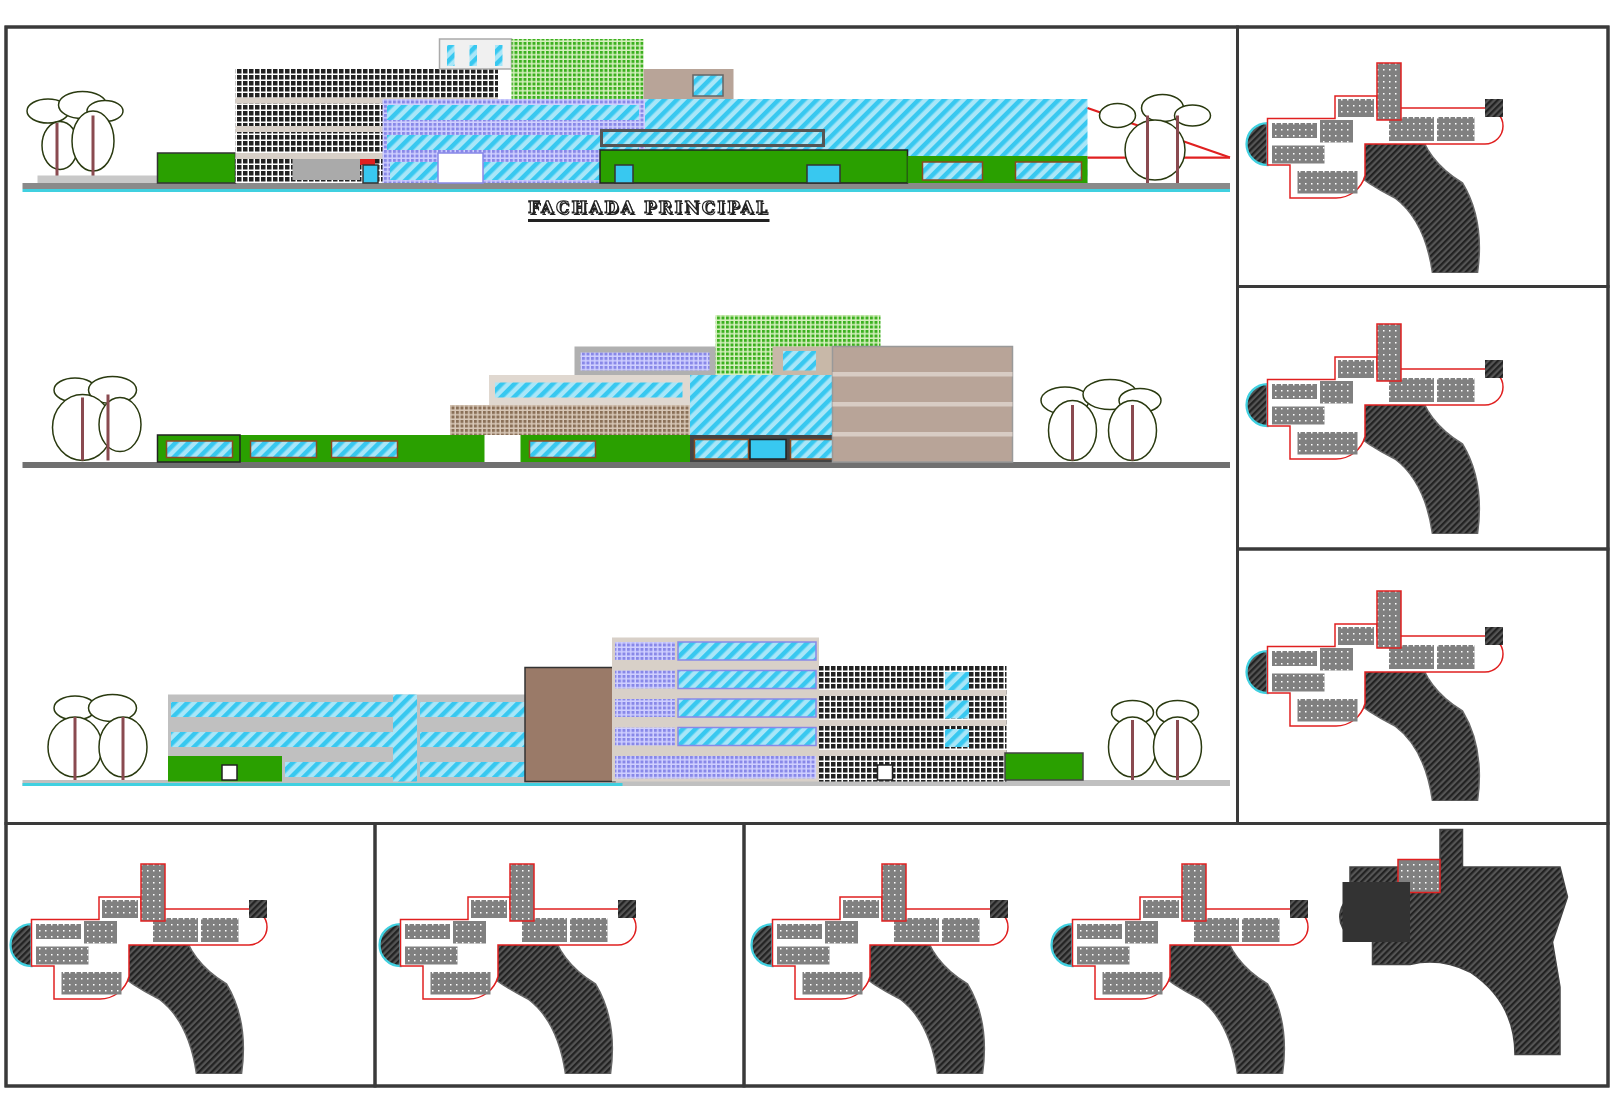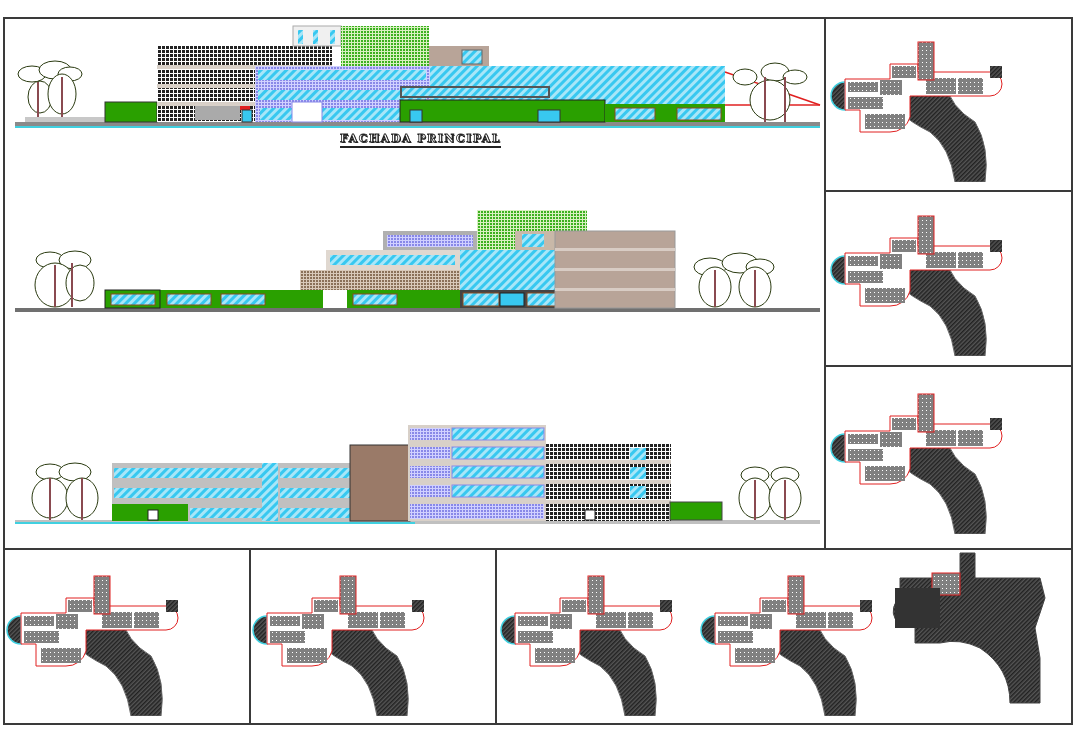--- a/index.html
+++ b/index.html
@@ -1,20 +1,20 @@
 <!DOCTYPE html>
 <html><head>
 <meta charset="utf-8">
 <style>
   html,body{margin:0;padding:0;background:#fff;}
   body{width:1077px;height:734px;position:relative;overflow:hidden;font-family:"DejaVu Serif",serif;}
   .frame{position:absolute;border:2px solid #3a3a3a;box-sizing:border-box;}
   .abs{position:absolute;}
   svg{display:block;}
-  .title{position:absolute;left:340px;top:133px;font-family:"DejaVu Serif",serif;font-weight:bold;font-size:11px;letter-spacing:1.5px;color:#fff;
+  .title{position:absolute;left:352px;top:133px;font-family:"DejaVu Serif",serif;font-weight:bold;font-size:11px;letter-spacing:1.5px;color:#fff;
     -webkit-text-stroke:0.8px #222;text-shadow:1px 1px 0 #222;border-bottom:2px solid #222;padding-bottom:1px;line-height:12px;}
 </style>
 </head>
 <body>
 
 <div class="frame" style="left:3px;top:17px;width:1070px;height:708px;"></div>
 <div class="frame" style="left:3px;top:17px;width:823px;height:533px;"></div>
 <div class="frame" style="left:824px;top:17px;width:249px;height:175px;"></div>
 <div class="frame" style="left:824px;top:190px;width:249px;height:177px;"></div>
 <div class="frame" style="left:824px;top:365px;width:249px;height:185px;"></div>

